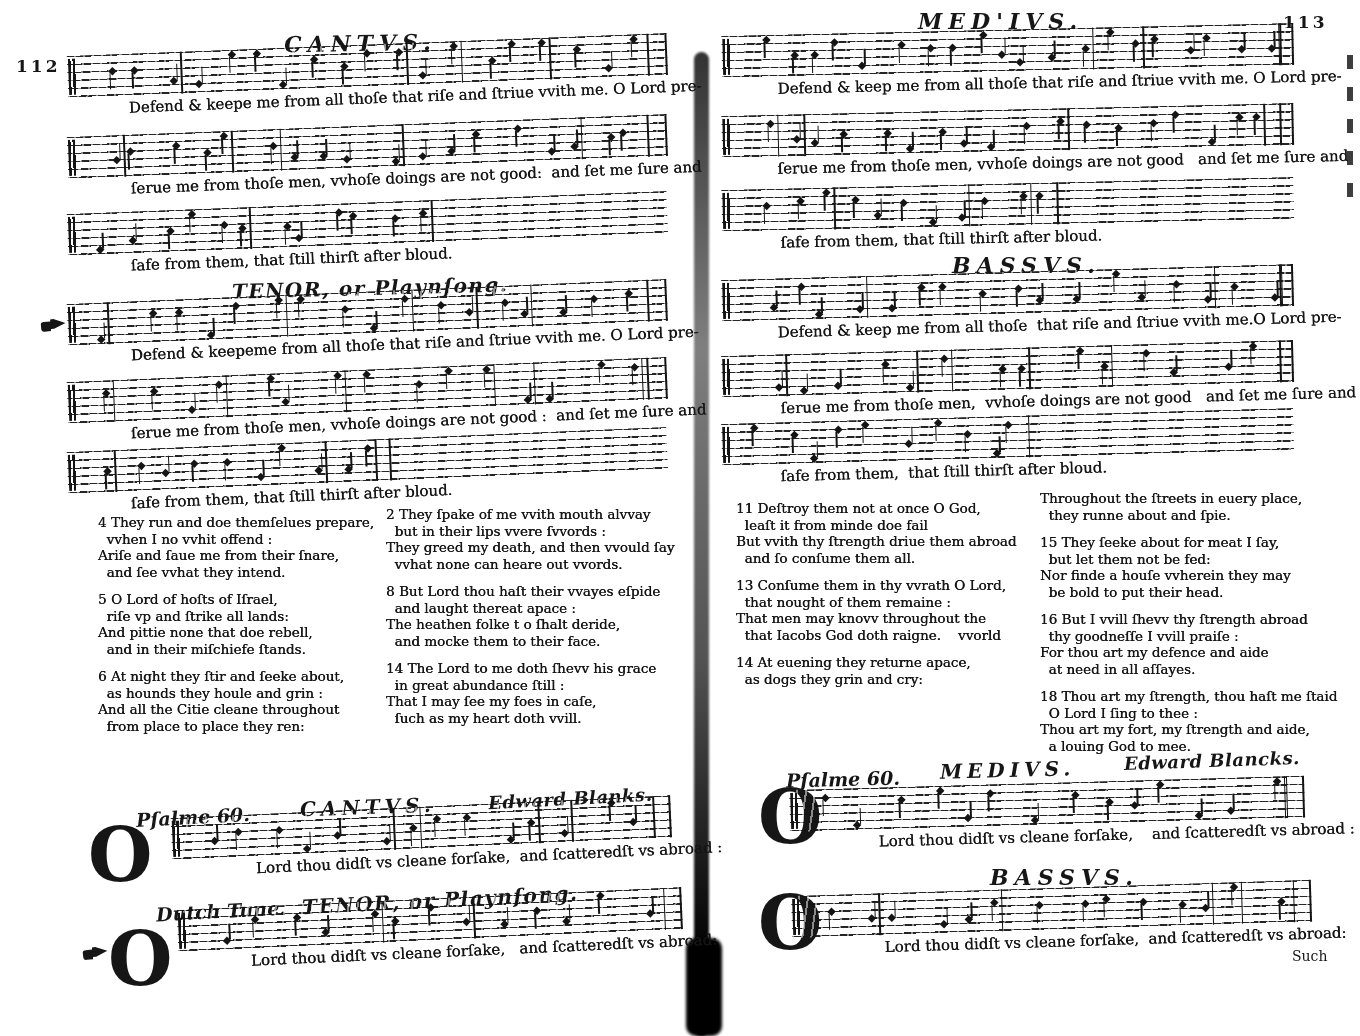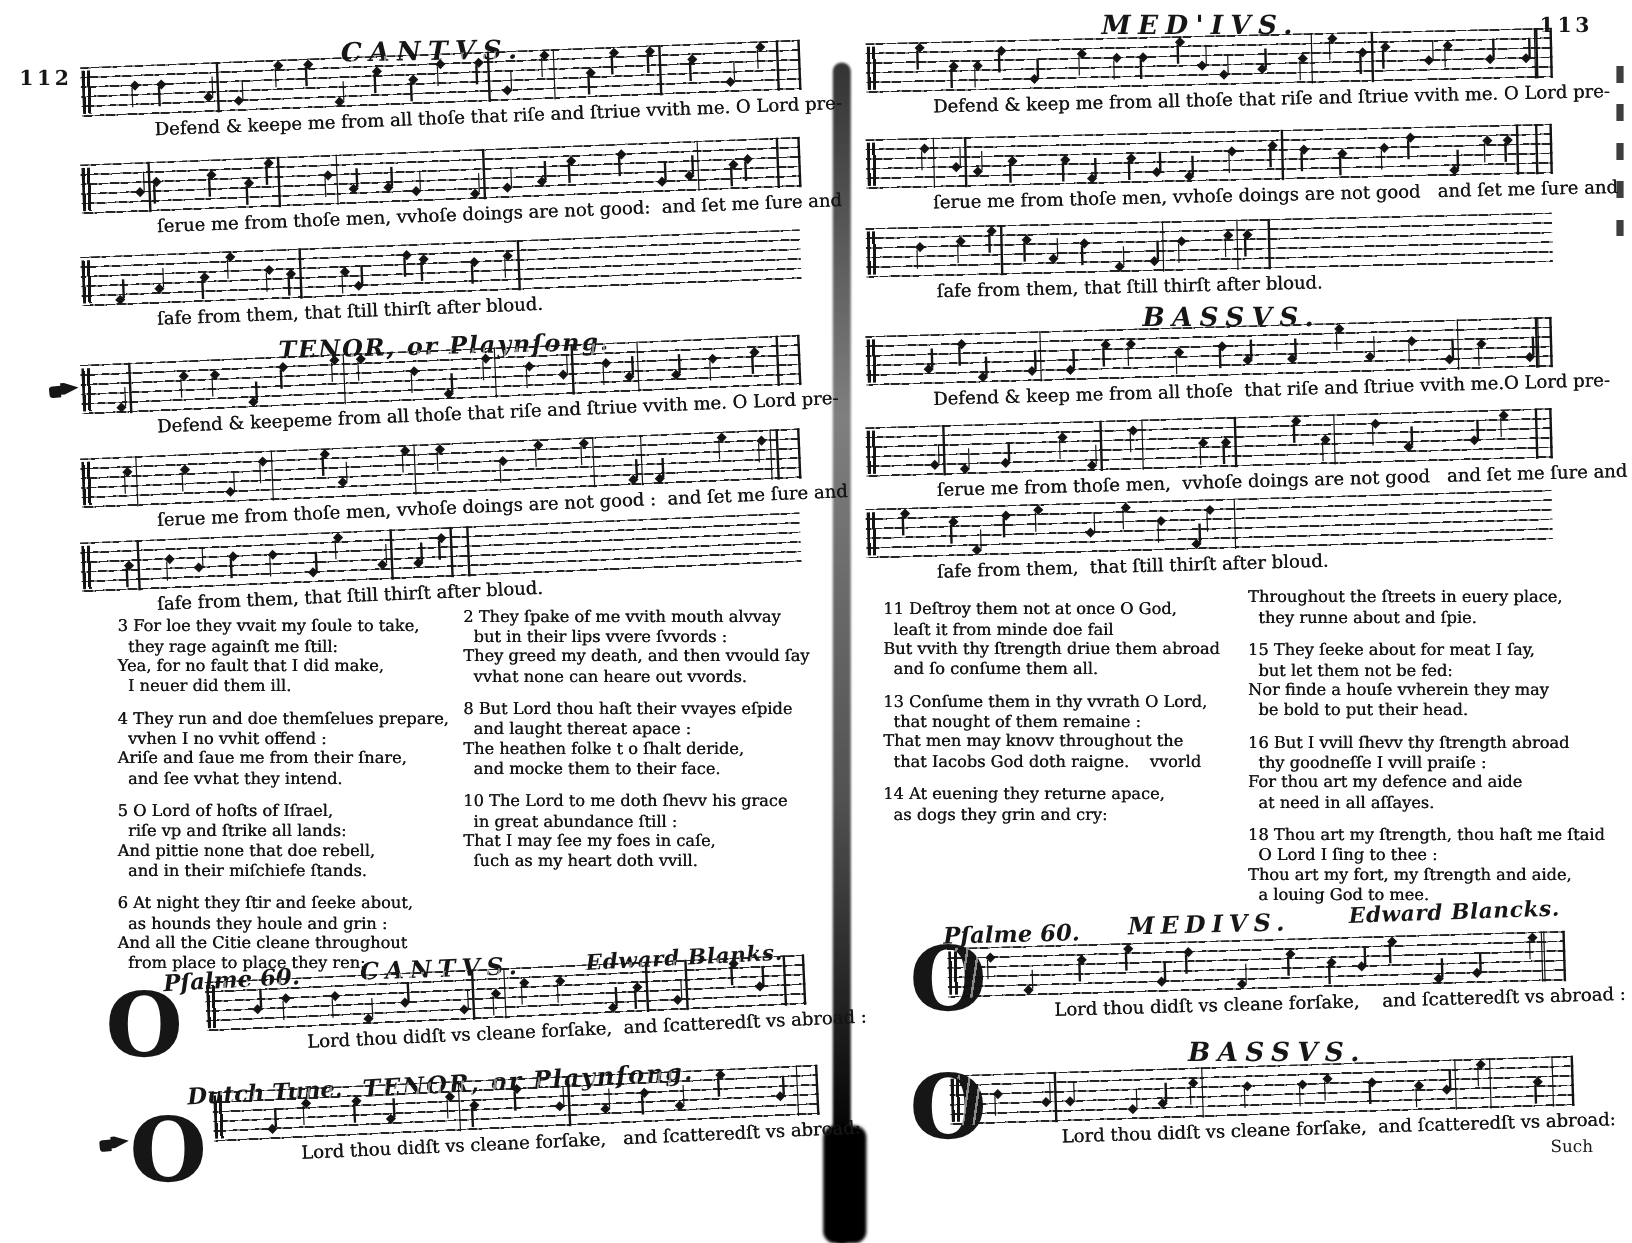--- a/index.html
+++ b/index.html
@@ -224,24 +224,20 @@
         <span class="note up" style="left:248.4px;top:26px"></span>
         <span class="note up" style="left:277.7px;top:26px"></span>
         <span class="bar" style="left:308.3px"></span>
         <span class="note dn" style="left:298.3px;top:6px"></span>
         <span class="bar" style="left:322.0px"></span>
       </div>
     <div class="lyric" style="margin-left:62px;">ſafe from them, that ſtill thirſt after bloud.</div>
   </div>
 
   <div class="vcol" style="left:98px;top:514px;width:288px;">
-    <div class="verse">3 For loe they vvait my ſoule to take,
-  they rage againſt me ſtill:
-Yea, for no fault that I did make,
-  I neuer did them ill.</div>
     <div class="verse">4 They run and doe themſelues prepare,
   vvhen I no vvhit offend :
 Ariſe and ſaue me from their ſnare,
   and ſee vvhat they intend.</div>
     <div class="verse">5 O Lord of hoſts of Iſrael,
   riſe vp and ſtrike all lands:
 And pittie none that doe rebell,
   and in their miſchiefe ſtands.</div>
     <div class="verse">6 At night they ſtir and ſeeke about,
   as hounds they houle and grin :
@@ -250,21 +246,21 @@
   </div>
   <div class="vcol" style="left:386px;top:506px;width:302px;">
     <div class="verse">2 They ſpake of me vvith mouth alvvay
   but in their lips vvere ſvvords :
 They greed my death, and then vvould ſay
   vvhat none can heare out vvords.</div>
     <div class="verse">8 But Lord thou haſt their vvayes eſpide
   and laught thereat apace :
 The heathen folke t o ſhalt deride,
   and mocke them to their face.</div>
-    <div class="verse">10 The Lord to me doth ſhevv his grace
+    <div class="verse">14 The Lord to me doth ſhevv his grace
   in great abundance ſtill :
 That I may ſee my foes in caſe,
   ſuch as my heart doth vvill.</div>
   </div>
 
   <div class="psalm" style="left:136px;top:806px;transform:rotate(-3deg);">Pſalme 60.</div>
   <div class="subpart" style="left:300px;top:795px;letter-spacing:5px;transform:rotate(-2deg);">CANTVS.</div>
   <div class="composer" style="left:488px;top:788px;transform:rotate(-3deg);">Edward Blanks.</div>
   <div class="initial" style="left:88px;top:822px;">O</div>
   <div class="sblock" style="left:172px;top:818px;width:500px;transform:rotate(-2.6deg);">

